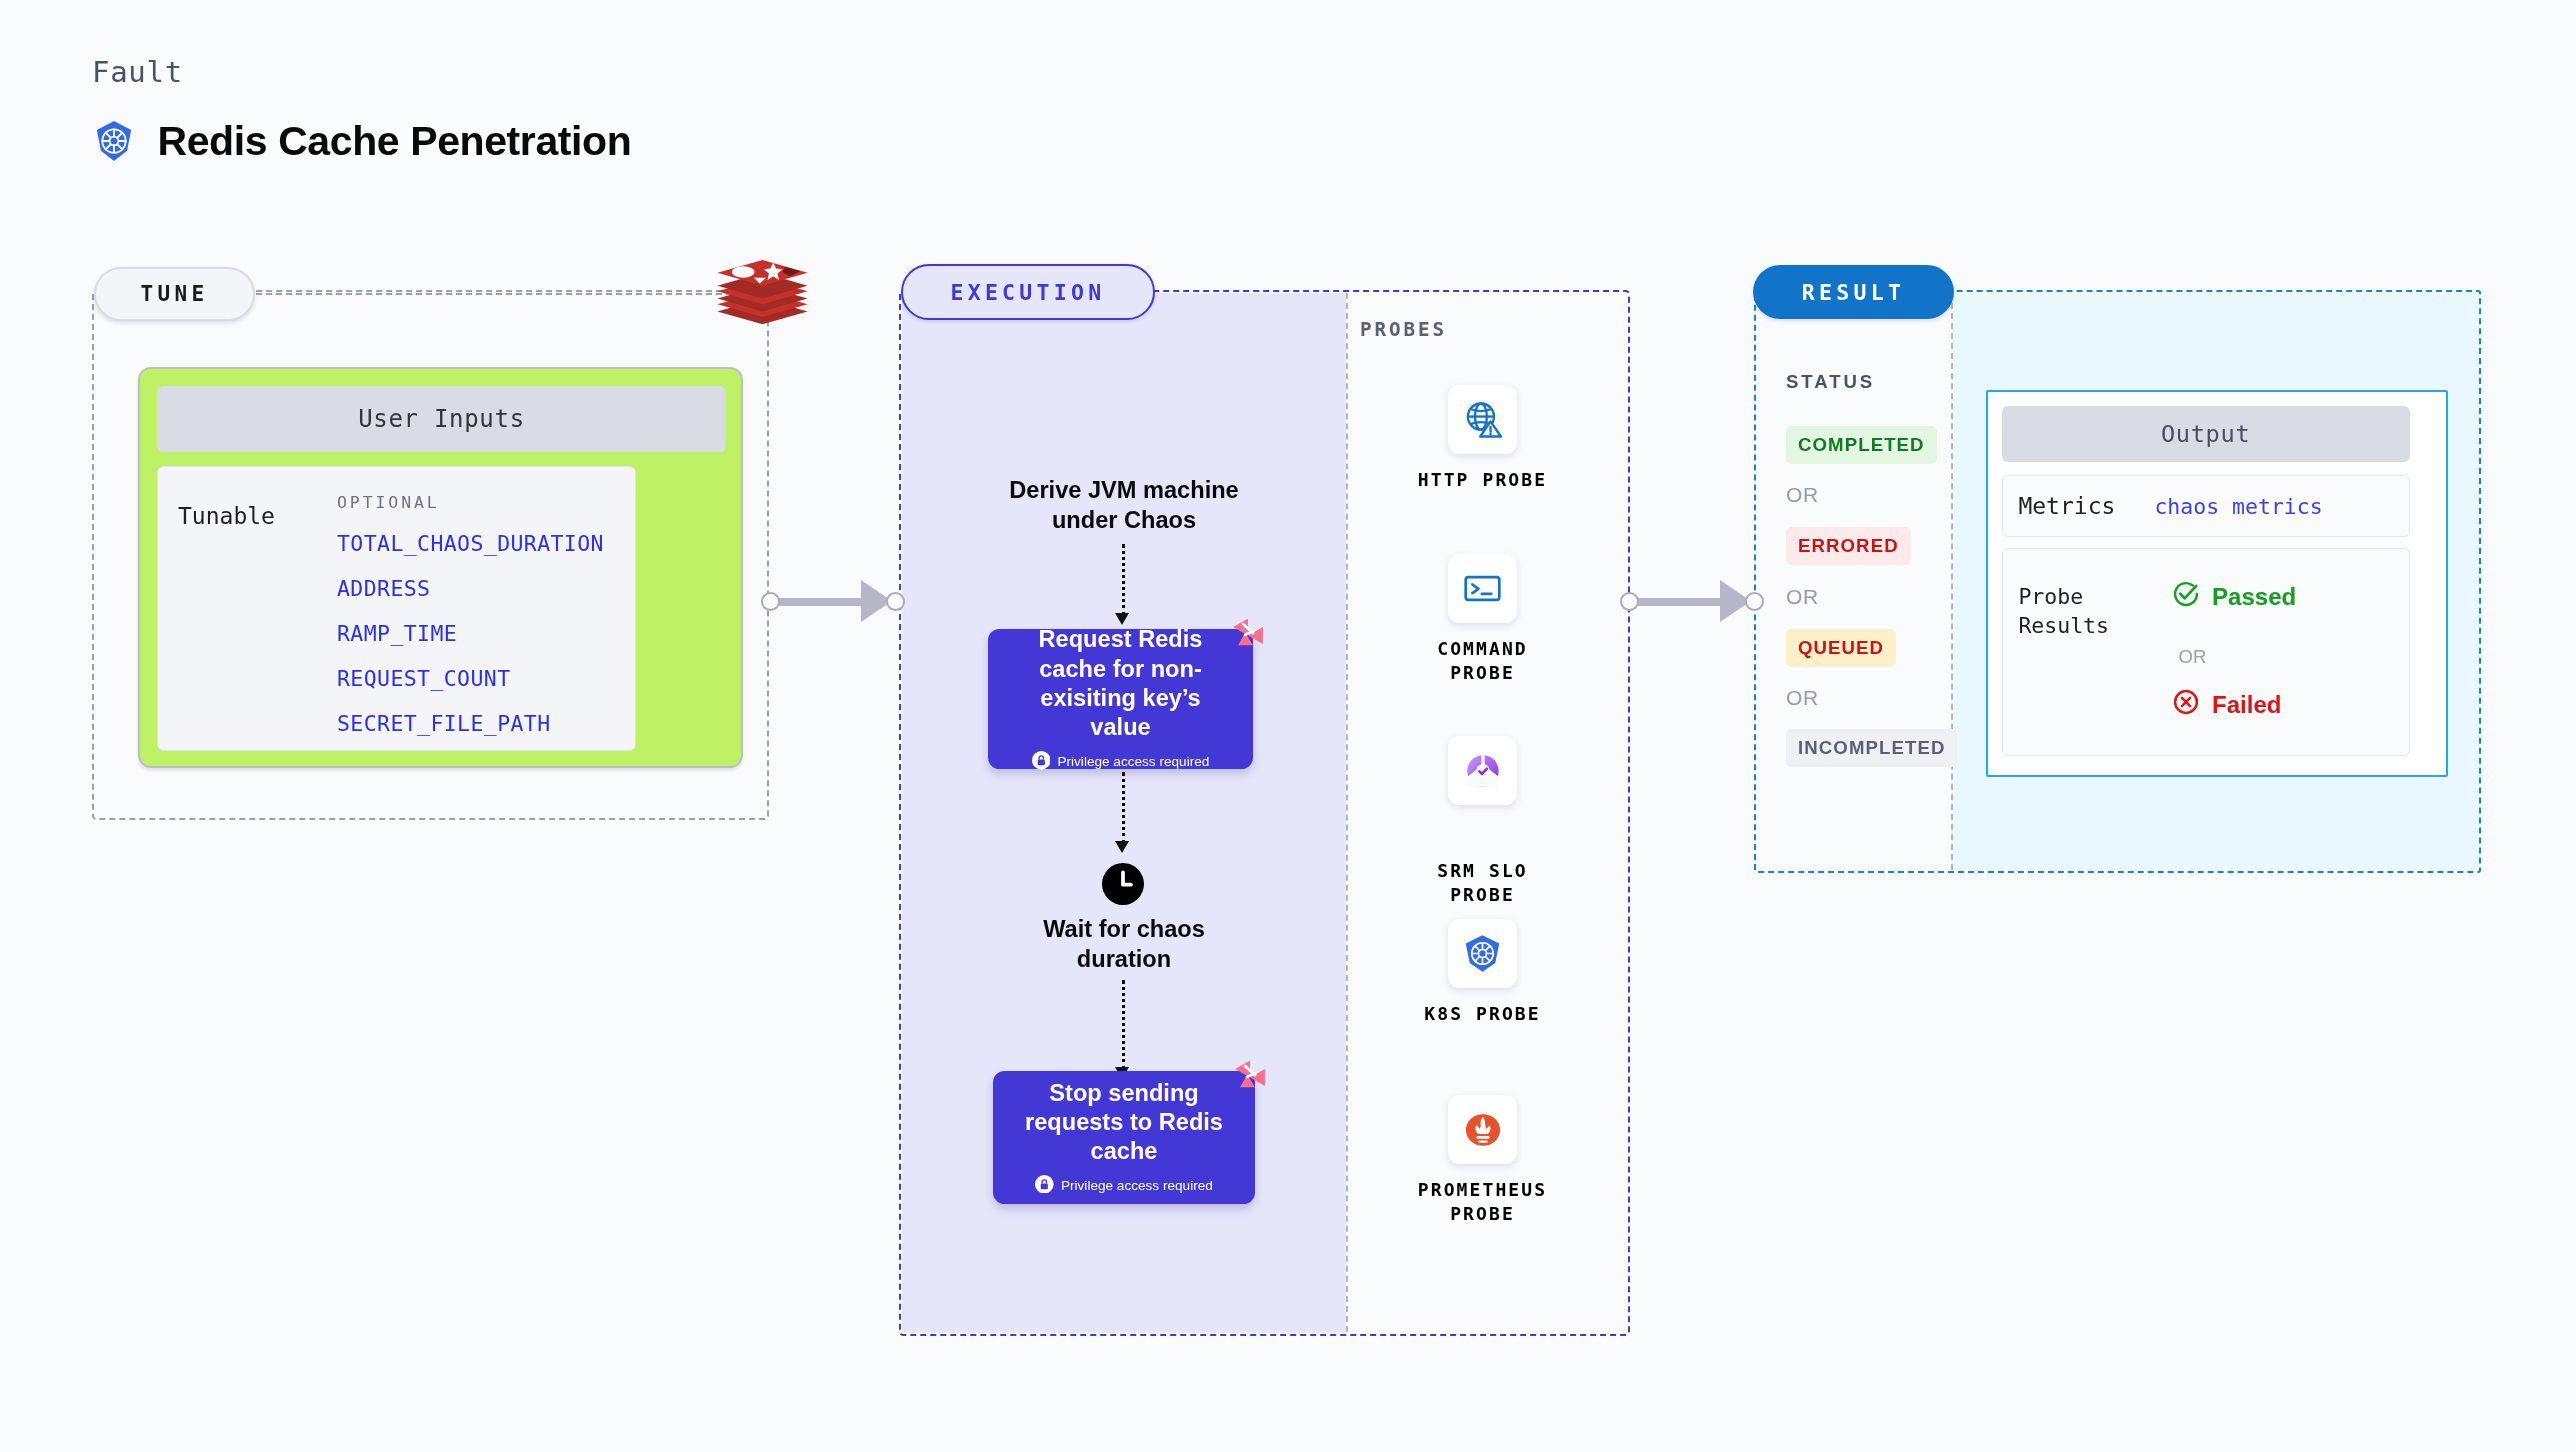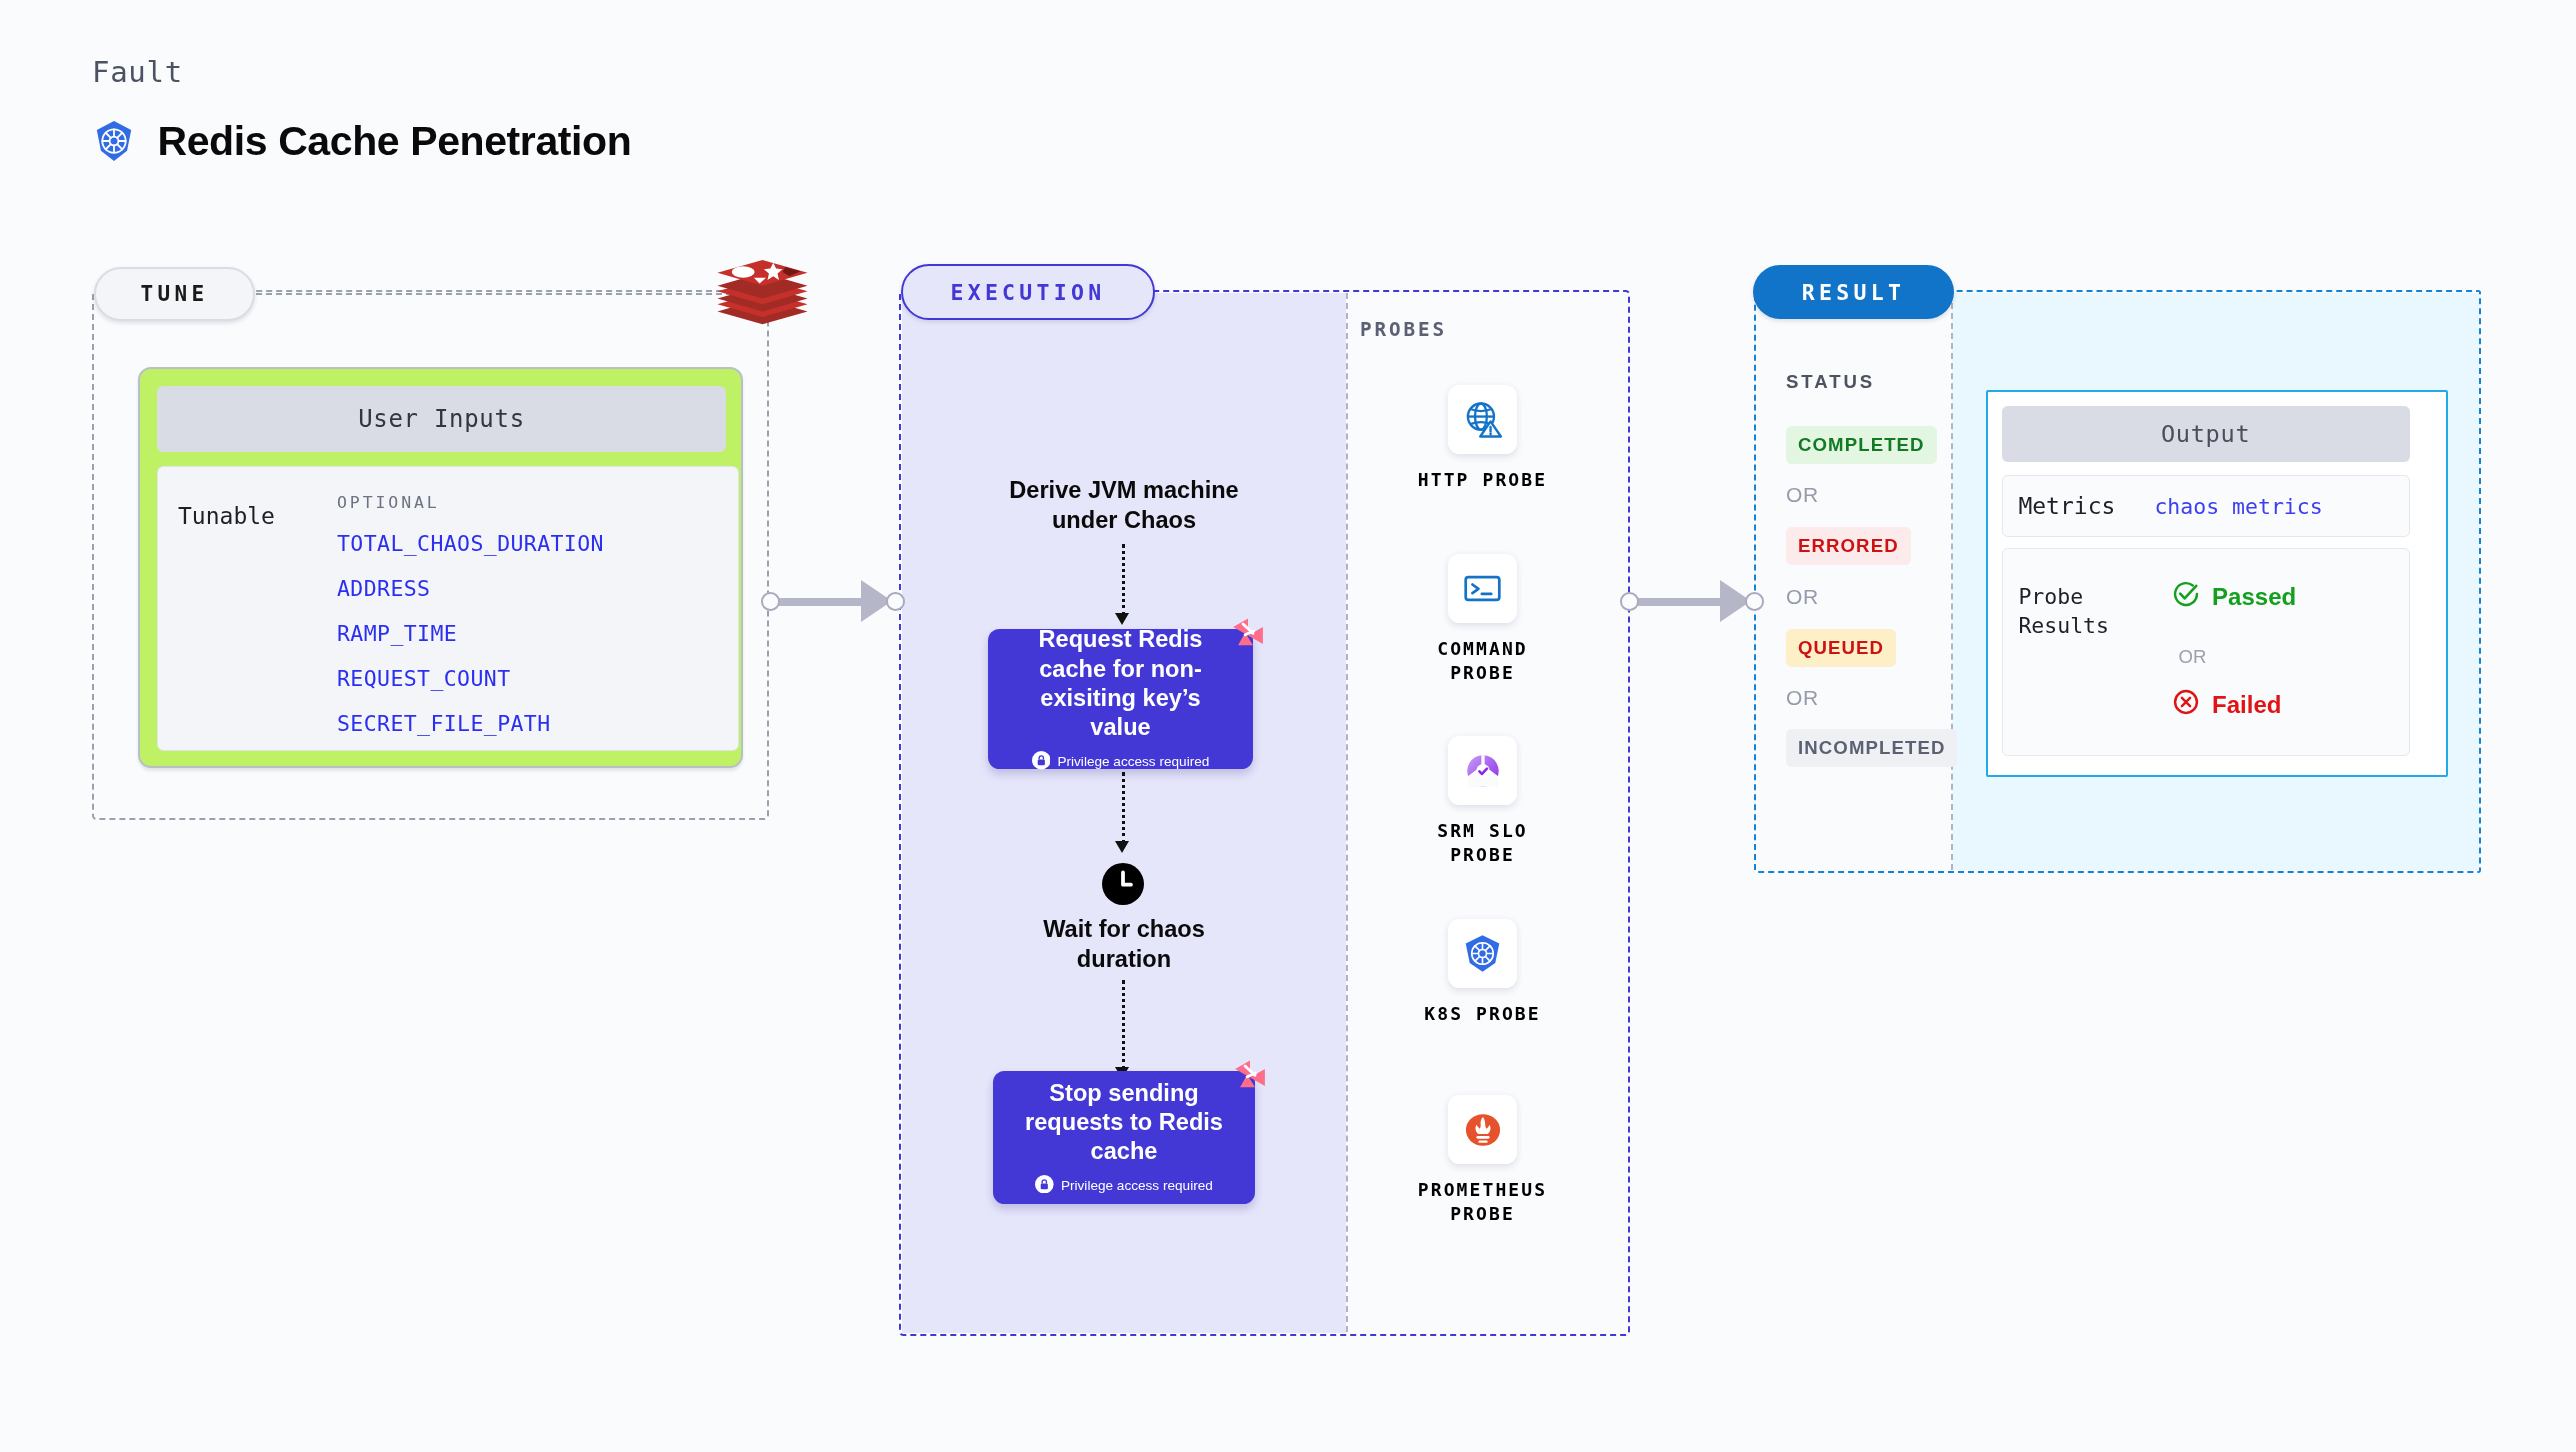--- a/index.html
+++ b/index.html
@@ -38,21 +38,21 @@
     background:#f4f5f8;border:2.1px solid #d9dce3;color:#1a1a1a;font-size:21px;}
   #tune-dash-line{position:absolute;left:256px;top:293px;width:516px;height:0;
     border-top:2.1px dashed #9aa1ae;z-index:2;}
   #redis-logo{position:absolute;left:716px;top:254px;width:93px;height:79px;z-index:7;}
   #tune-card{position:absolute;left:138px;top:367px;width:605px;height:401px;
     background:#bef264;border:2.1px solid #b9bec9;border-radius:13px;box-sizing:border-box;
     box-shadow:0 2.1px 2.9px rgba(30,35,60,.10);}
   #user-inputs-head{position:absolute;left:17px;top:17px;width:569px;height:66px;
     background:#d9dbe5;border-radius:6.4px;display:flex;align-items:center;justify-content:center;
     font-family:"DejaVu Sans Mono","Liberation Mono",monospace;font-size:24px;color:#32363f;letter-spacing:0.7px;}
-  #tunable-box{position:absolute;left:17px;top:97px;width:582px;height:285px;
+  #tunable-box{position:absolute;left:17px;top:97px;width:479px;height:285px;
     background:#f4f5f9;border:1.4px solid #e0e3ea;border-radius:6.4px;box-sizing:border-box;}
   #tunable-label{position:absolute;left:20px;top:36px;
     font-family:"DejaVu Sans Mono","Liberation Mono",monospace;font-size:23px;color:#1c1f26;}
   #optional-col{position:absolute;left:179px;top:26px;}
   #optional-head{font-family:"DejaVu Sans Mono","Liberation Mono",monospace;
     font-size:16.5px;color:#6d7280;letter-spacing:2.9px;margin-bottom:18.6px;}
   .param{font-family:"DejaVu Sans Mono","Liberation Mono",monospace;
     font-size:21.5px;color:#2b30f0;margin-bottom:20px;letter-spacing:0.4px;}
 
   
@@ -292,21 +292,21 @@
   <div class="probe-icon-box">
     <svg width="43" height="43" viewBox="0 0 64 64">
       <rect x="7" y="15" width="50" height="34" rx="4" stroke="#1273c9" stroke-width="4" fill="none"></rect>
       <path d="M17 26 L26 32.5 L17 39" stroke="#1273c9" stroke-width="4" fill="none" stroke-linecap="round" stroke-linejoin="round"></path>
       <line x1="31" y1="40" x2="45" y2="40" stroke="#1273c9" stroke-width="4" stroke-linecap="round"></line>
     </svg>
   </div>
   <div class="probe-name">COMMAND PROBE</div>
 </div>
 
-<div class="probe-item" style="left:1400px;top:736px;">
+<div class="probe-item" style="left:1400px;top:736px;gap:40px;">
   <div class="probe-icon-box">
     <svg width="42" height="42" viewBox="0 0 64 64">
       <defs>
         <linearGradient id="slograd" x1="0" y1="0" x2="1" y2="1">
           <stop offset="0%" stop-color="#c79cf8"></stop>
           <stop offset="100%" stop-color="#8a2be6"></stop>
         </linearGradient>
       </defs>
       <path d="M32 8 a24 24 0 1 1 -0.1 0 Z" fill="url(#slograd)"></path>
       <rect x="29.5" y="8" width="5" height="17" fill="#fff"></rect>

